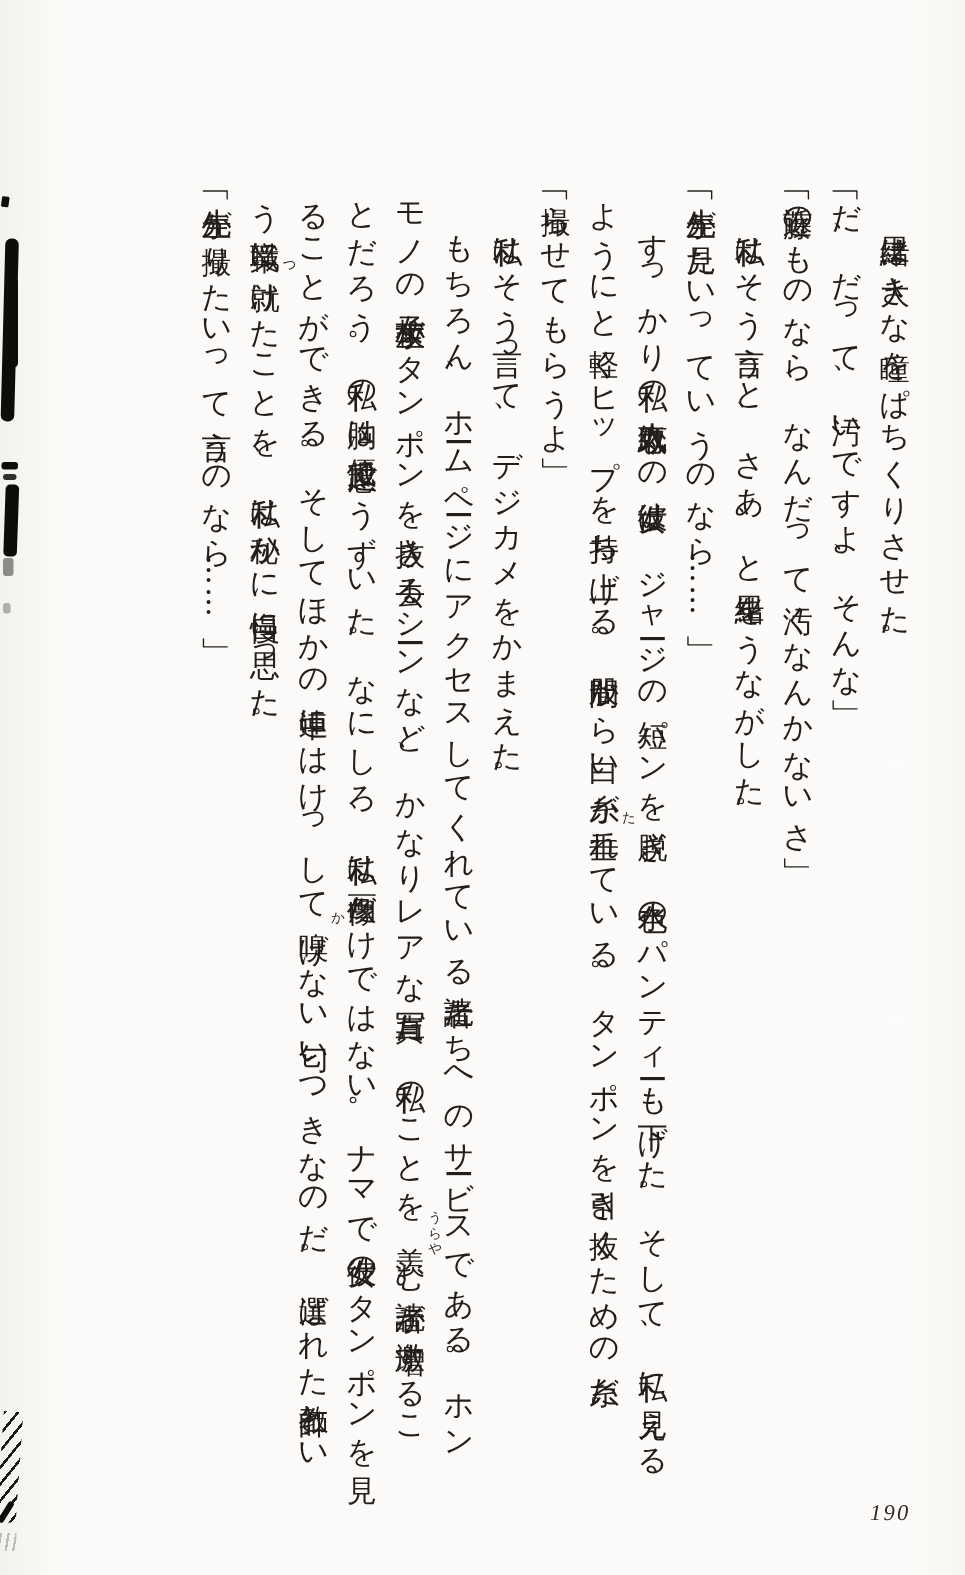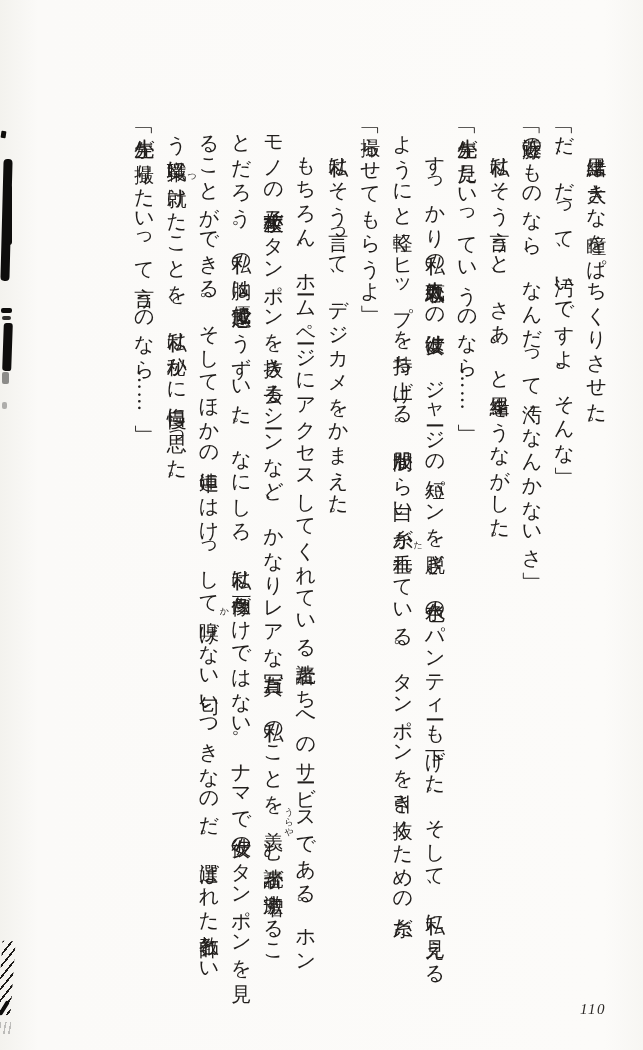--- a/index.html
+++ b/index.html
@@ -101,15 +101,15 @@
       <p>「近藤のものなら、なんだって汚くなんかないさ」</p>
       <p class="indent">私はそう言うと、さあ、と里緒をうながした。</p>
       <p>「先生が見たいっていうのなら……」</p>
       <p class="indent">すっかり私の恋人気取りの彼女は、ジャージの短パンを脱ぎ、水色のパンティーも下げた。そして、私に見えるようにと軽くヒップを持ち上げる。股間から白い糸が<ruby>垂<rt>た</rt></ruby>れている。タンポンを引き抜くための糸だ。</p>
       <p>「撮らせてもらうよ」</p>
       <p class="indent">私はそう言って、デジカメをかまえた。</p>
       <p class="indent">もちろん、ホームページにアクセスしてくれている読者たちへのサービスである。ホンモノの女子校生がタンポンを抜き去るシーンなど、かなりレアな写真だ。私のことを<ruby>羨<rt>うらや</rt></ruby>む読者が激増することだろう。私の胸は優越感でうずいた。なにしろ、私は画像だけではない。ナマで彼女のタンポンを見ることができる。そしてほかの連中にはけっして<ruby>嗅<rt>か</rt></ruby>げない匂いつきなのだ。選ばれた教師という職業に<ruby>就<rt>つ</rt></ruby>けたことを、私は秘かに自慢に思った。</p>
       <p>「先生が撮りたいって言うのなら……」</p>
     </div>
 
-  <div class="page-number">110</div>
+  <div class="page-number">190</div>
 
 </div>
 
 </body></html>

